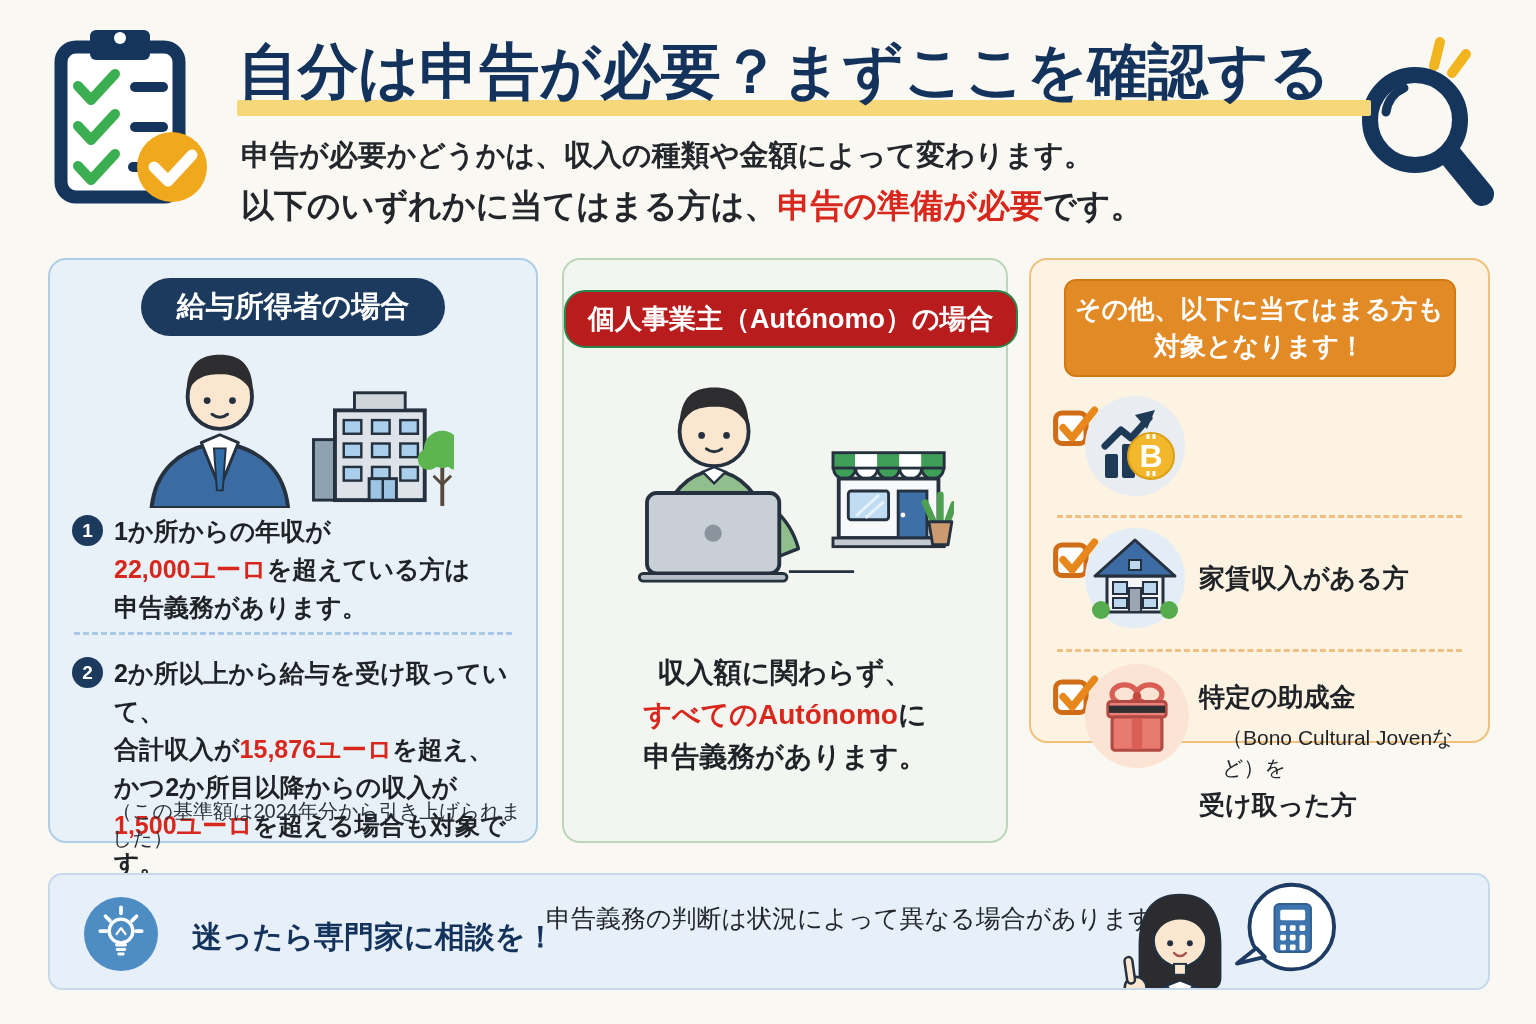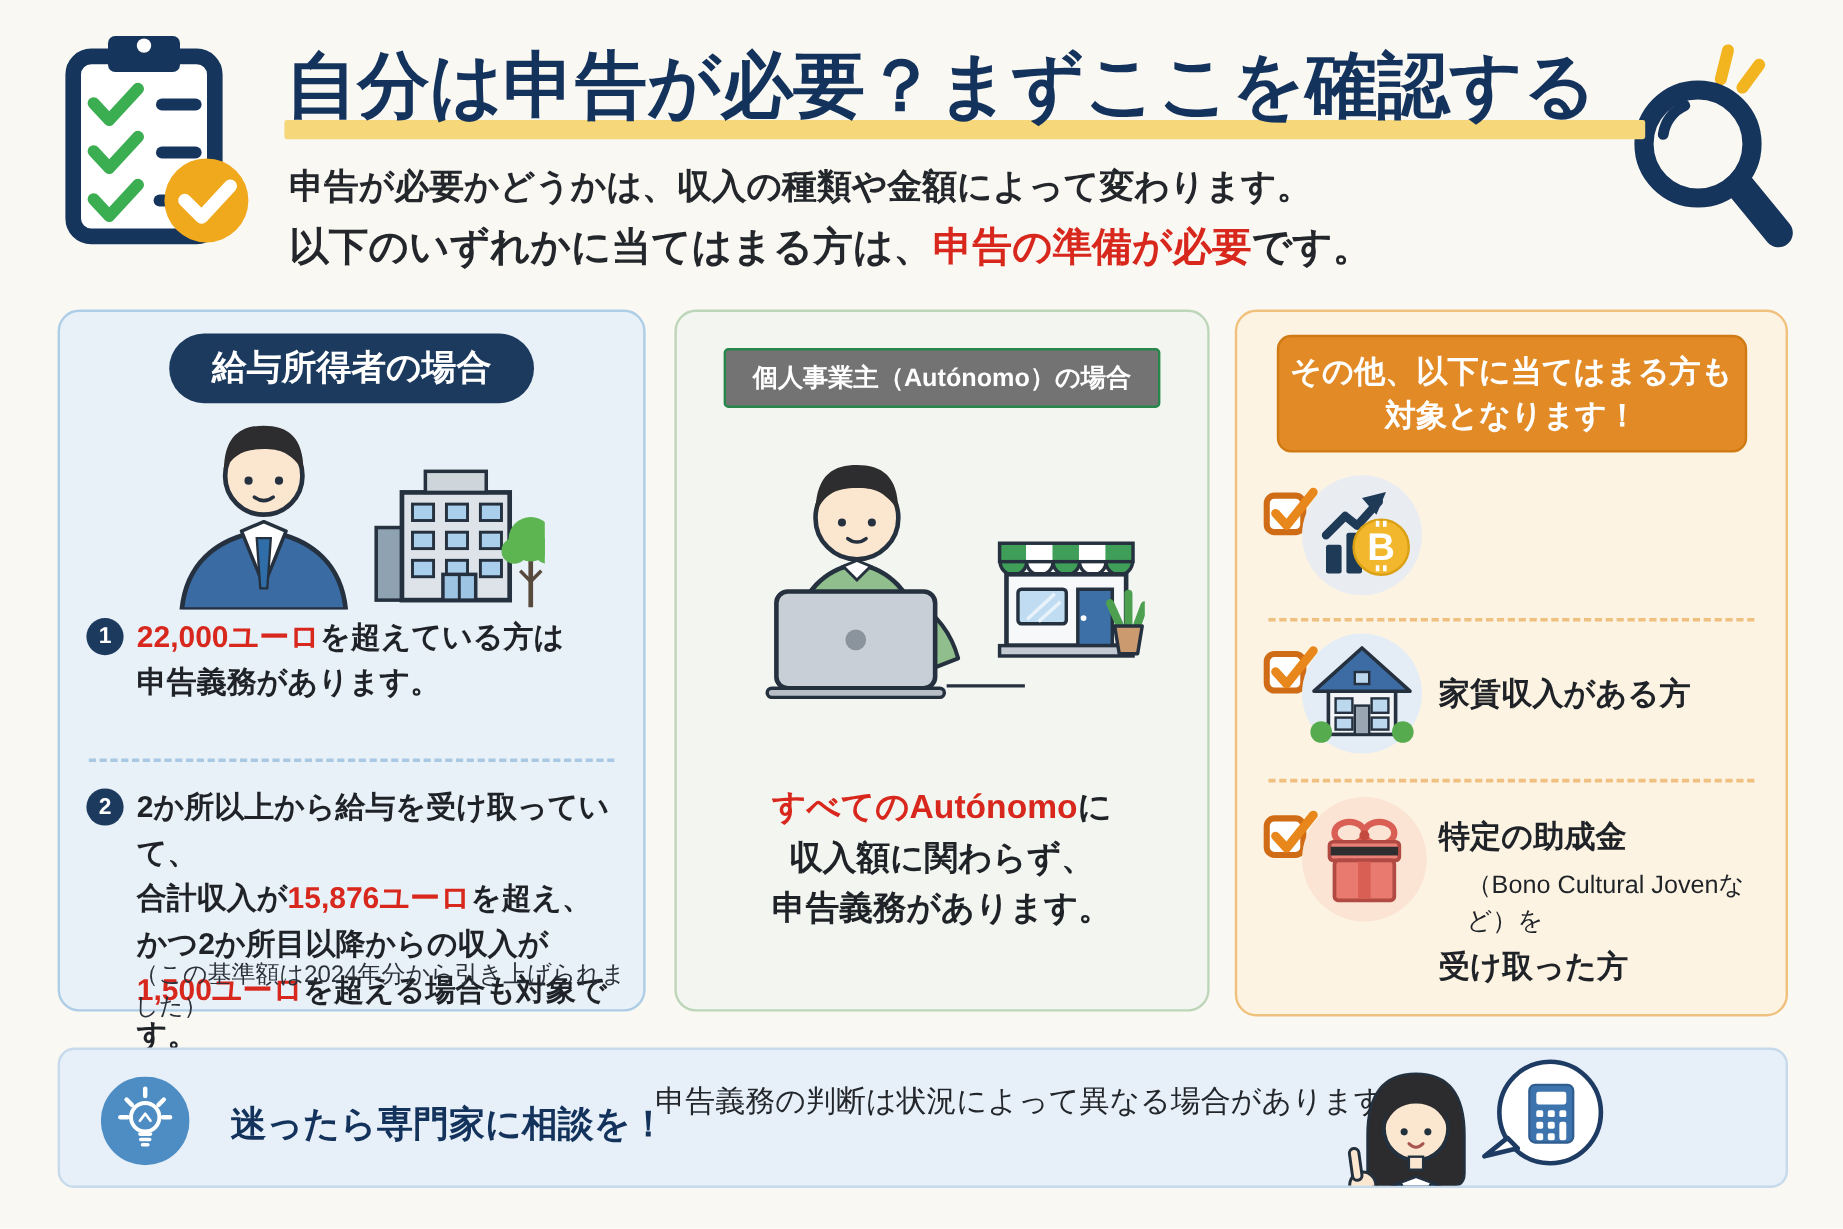--- a/index.html
+++ b/index.html
@@ -11,26 +11,26 @@
   .main-title{left:238px;top:32px;font-size:60px;font-weight:900;color:#14335c;letter-spacing:0px;white-space:nowrap;z-index:2;}
   .title-underline{left:237px;top:100px;width:1134px;height:16px;background:#f6d77a;border-radius:2px;z-index:1;}
   .sub1{left:241px;top:136px;font-size:29px;font-weight:600;color:#23272c;white-space:nowrap;}
   .sub2{left:241px;top:184px;font-size:33px;font-weight:600;color:#23272c;white-space:nowrap;}
   .red{color:#d8271c;font-weight:800;}
 
   
   .card{border-radius:18px;box-sizing:border-box;}
   .card-salaried{left:48px;top:258px;width:490px;height:585px;background:#e9f1f8;border:2px solid #aecde6;}
   .card-autonomo{left:562px;top:258px;width:446px;height:585px;background:#f3f6f0;border:2px solid #bdd6ba;}
-  .card-other{left:1029px;top:258px;width:461px;height:589px;background:#fdf3e2;border:2px solid #f0c17c;}
+  .card-other{left:1029px;top:258px;width:461px;height:485px;background:#fdf3e2;border:2px solid #f0c17c;}
 
   .pill-navy{margin:18px auto 0;width:max-content;padding:9px 36px;background:#1c3a5e;color:#fff;
     font-size:29px;font-weight:700;border-radius:999px;}
-  .pill-green{margin:30px auto 0;width:max-content;padding:9px 22px;background:#737373;color:#fff;
-    font-size:21px;font-weight:700;border-radius:4px;border:2px solid #27874a;}
+  .pill-green{margin:30px auto 0;width:max-content;padding:9px 22px;background:#b91c1c;color:#fff;
+    font-size:27px;font-weight:700;border-radius:21px;border:2px solid #27874a;}
   .header-orange{margin:19px auto 0;width:392px;padding:10px 0;background:#e28a26;color:#fff;border:2px solid #d07a14;
     font-size:26px;font-weight:700;border-radius:12px;text-align:center;line-height:37px;box-sizing:border-box;}
 
   .item-row{display:flex;gap:11px;}
   .num{flex:0 0 auto;width:31px;height:31px;border-radius:50%;background:#1c3a5e;color:#fff;
     font-size:19px;font-weight:700;display:flex;align-items:center;justify-content:center;margin-top:3px;}
   .item-text{font-size:25px;font-weight:600;line-height:38px;color:#1f2328;}
   .note{font-size:20px;font-weight:500;color:#2b3publica publicly publicly publicly publicly publicly publicly publicly publicly publicly publicly publicly;}
   .note{font-size:20px;font-weight:500;color:#2b313a;}
   .divider-blue{border-top:3px dashed #a9c8e4;}
@@ -111,20 +111,21 @@
       <line x1="318" y1="148" x2="309" y2="139" stroke="#574a3c" stroke-width="3"></line>
       <line x1="318" y1="148" x2="327" y2="139" stroke="#574a3c" stroke-width="3"></line>
       <circle cx="304" cy="122" r="11" fill="#5cb551"></circle>
       <circle cx="332" cy="122" r="11" fill="#5cb551"></circle>
       <circle cx="318" cy="112" r="19" fill="#5cb551"></circle>
     </svg>
 
     <div class="abs item-row" style="left:22px;top:252px;right:16px;">
       <div class="num">1</div>
       <div class="item-text">
+        <div>1か所からの年収が</div>
         <div><span class="red">22,000ユーロ</span><span>を超えている方は</span></div>
         <div>申告義務があります。</div>
       </div>
     </div>
 
     <div class="abs divider-blue" style="left:24px;right:24px;top:372px;"></div>
 
     <div class="abs item-row" style="left:22px;top:394px;right:8px;">
       <div class="num">2</div>
       <div class="item-text">
@@ -173,22 +174,22 @@
       <rect x="224" y="169" width="116" height="9" fill="#c3cad1" stroke="#25313f" stroke-width="3"></rect>
       <g stroke="#4da04f" stroke-width="7" stroke-linecap="round">
         <line x1="336" y1="150" x2="336" y2="124"></line>
         <line x1="328" y1="150" x2="320" y2="132"></line>
         <line x1="344" y1="150" x2="350" y2="134"></line>
       </g>
       <path d="M324 152 L348 152 L344 176 L328 176 Z" fill="#cb9a6e" stroke="#25313f" stroke-width="3" stroke-linejoin="round"></path>
     </svg>
 
     <div class="abs auto-body">
+      <div>収入額に関わらず、</div>
       <div><span class="red">すべてのAutónomo</span><span>に</span></div>
-      <div>収入額に関わらず、</div>
       <div>申告義務があります。</div>
     </div>
   </div>
 
   <div class="abs card card-other">
     <div class="header-orange">
       <div>その他、以下に当てはまる方も</div>
       <div>対象となります！</div>
     </div>
 

